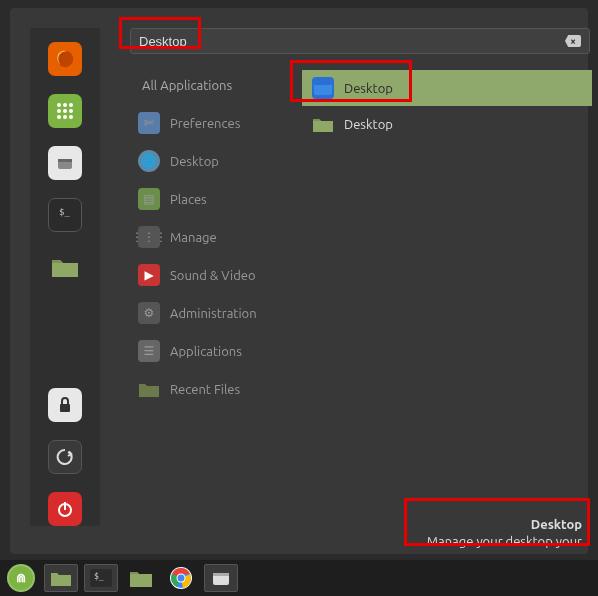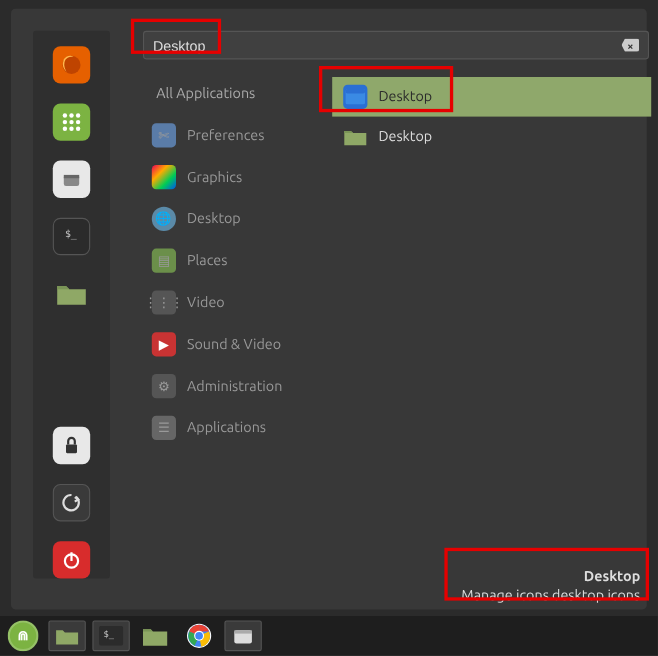--- a/index.html
+++ b/index.html
@@ -214,46 +214,50 @@
 
   <div class="cat-col">
     <div class="cat-item all">
       <span>All Applications</span>
     </div>
     <div class="cat-item">
       <span class="cat-icon" style="background:#5a7ca8">✄</span>
       <span>Preferences</span>
     </div>
     <div class="cat-item">
-      <span class="cat-icon" style="background:linear-gradient(135deg,#e05,#fa0,#0c5,#05e)"></span>
-      <span>Graphics</span>
-    </div>
-    <div class="cat-item">
       <span class="cat-icon" style="background:#5a8aa8;border-radius:50%">🌐</span>
       <span>Desktop</span>
     </div>
     <div class="cat-item">
       <span class="cat-icon" style="background:#6b8f4a">▤</span>
       <span>Places</span>
     </div>
     <div class="cat-item">
       <span class="cat-icon" style="background:#555">⋮⋮⋮</span>
-      <span>Video</span>
+      <span>Manage</span>
     </div>
     <div class="cat-item">
       <span class="cat-icon" style="background:#c83333;color:#fff">▶</span>
       <span>Sound &amp; Video</span>
     </div>
     <div class="cat-item">
       <span class="cat-icon" style="background:#555">⚙</span>
       <span>Administration</span>
     </div>
     <div class="cat-item">
       <span class="cat-icon" style="background:#666">☰</span>
       <span>Applications</span>
+    </div>
+    <div class="cat-item">
+      <span class="cat-icon">
+          <svg width="22" height="18">
+            <path d="M1 4 L7 4 L9 6 L21 6 L21 17 L1 17 Z" fill="#6b7a4a"></path>
+          </svg>
+        </span>
+      <span>Recent Files</span>
     </div>
   </div>
 
   <div class="result-col">
     <div class="result-item selected">
       <span class="cat-icon" style="background:#2a6fd4;border-radius:4px">
         <svg width="18" height="14">
             <rect width="18" height="14" rx="2" fill="#3a8ae4"></rect>
             <rect y="0" width="18" height="4" rx="2" fill="#2a6fd4"></rect>
           </svg>
@@ -266,21 +270,21 @@
             <path d="M1 4 L7 4 L9 6 L21 6 L21 17 L1 17 Z" fill="#8fa866"></path>
             <path d="M1 4 L7 4 L9 6 L1 6 Z" fill="#7a9456"></path>
           </svg>
       </span>
       <span>Desktop</span>
     </div>
   </div>
 
   <div class="desc-box">
     <div class="desc-title">Desktop</div>
-    <div>Manage icons desktop icons</div>
+    <div>Manage your desktop your</div>
   </div>
 </div>
 
 <div class="taskbar">
   <div class="tb-item">
     <div class="mint-logo">⋒</div>
   </div>
   <div class="tb-item grouped">
     <svg width="22" height="18">
         <path d="M1 4 L7 4 L9 6 L21 6 L21 17 L1 17 Z" fill="#8fa866"></path>

